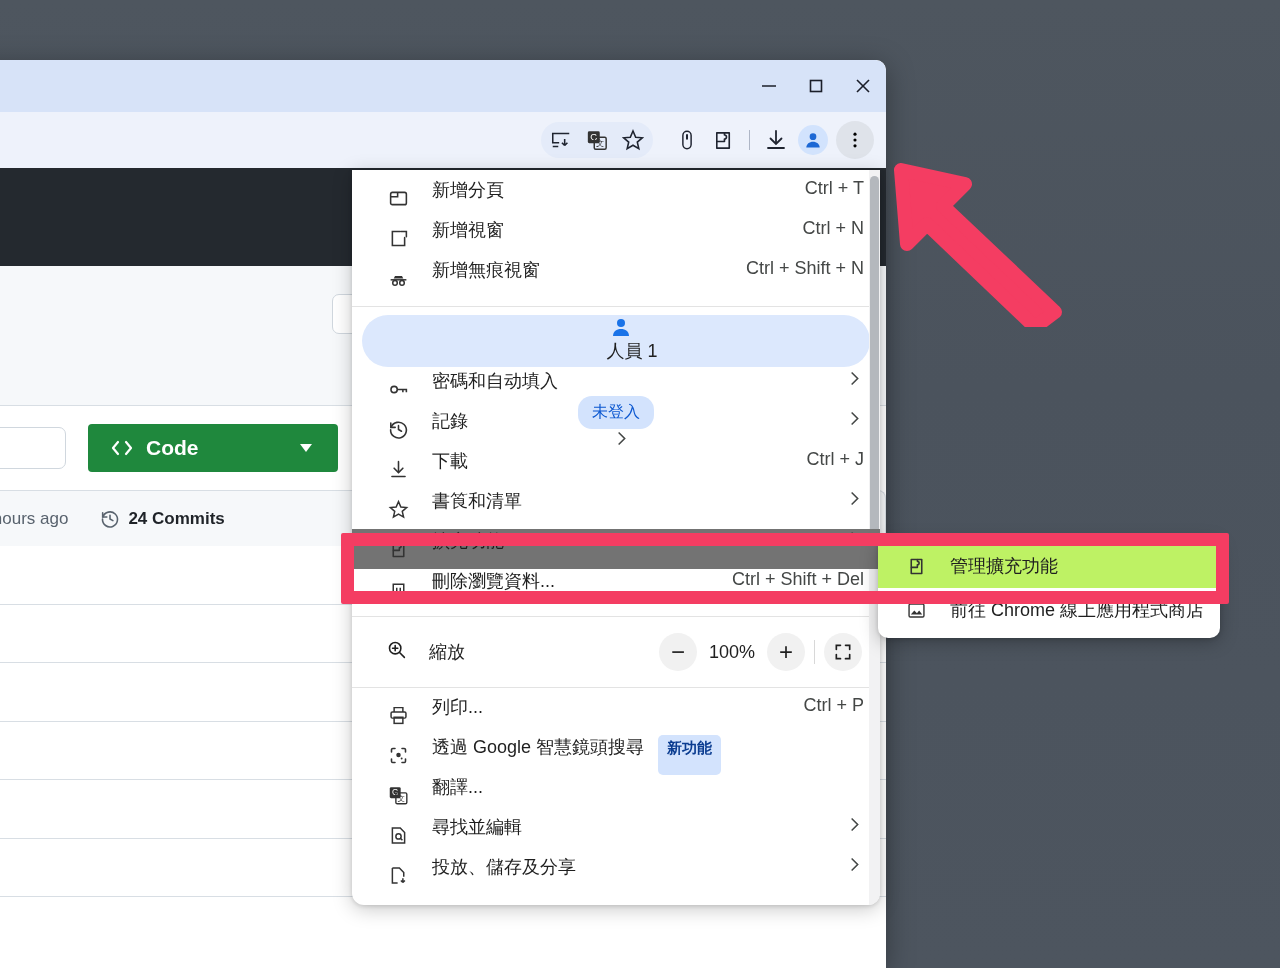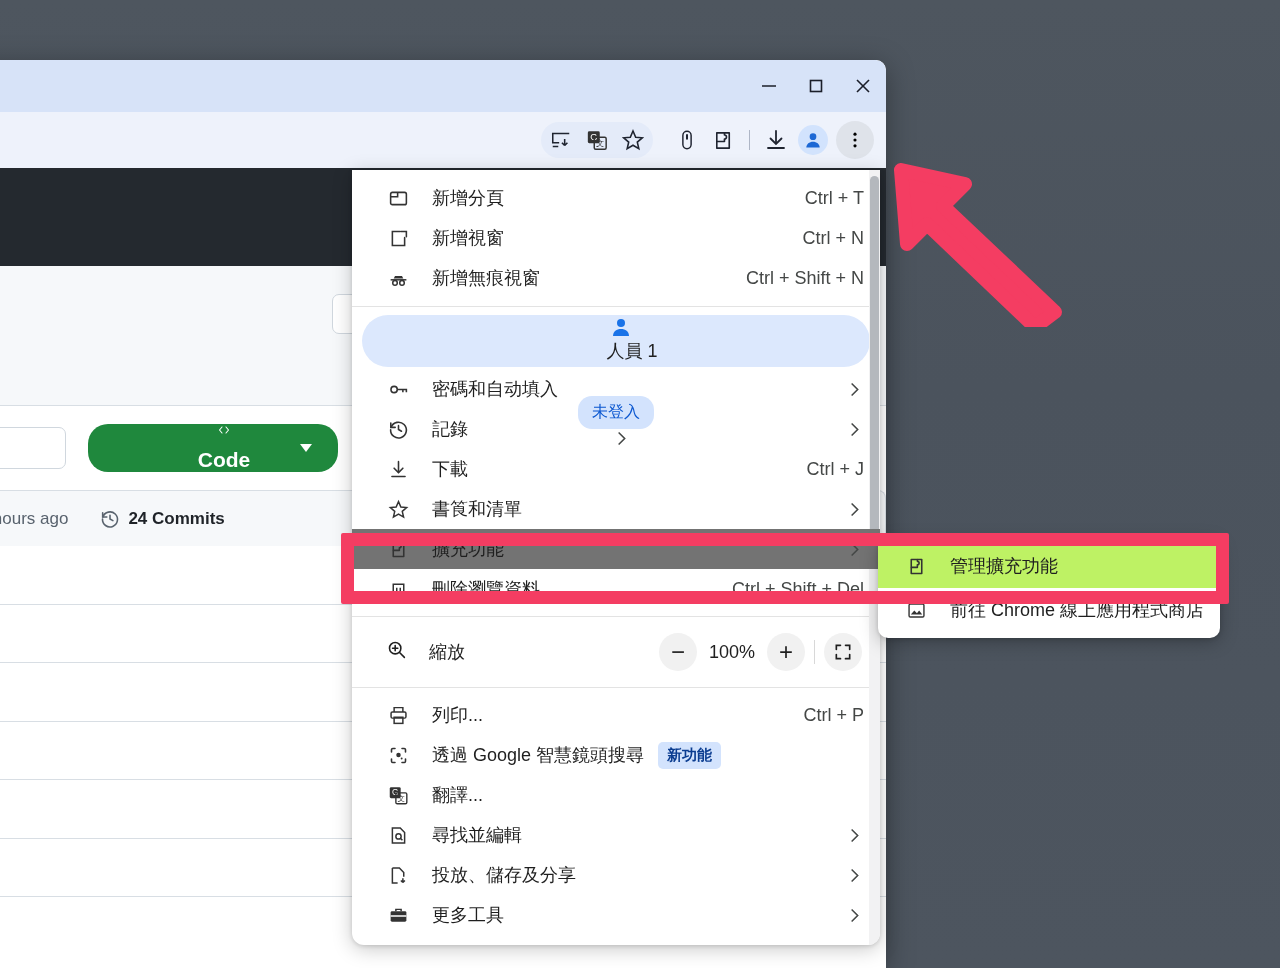--- a/index.html
+++ b/index.html
@@ -110,24 +110,24 @@
     width: 296px; height: 42px;
     border: 1px solid #d0d7de; border-radius: 7px; background: #fff;
   }
   #gh-branch-input-text {
     position: absolute; left: 262px; top: 30px;
     font-size: 19px; color: #1f2328;
   }
   #gh-code-btn {
     position: absolute; left: 208px; top: 18px;
     height: 48px; width: 250px;
-    background: #1f883d; border-radius: 20px;
+    background: #1f883d; border-radius: 4px;
     display: flex; align-items: center; gap: 12px;
     padding-left: 22px;
-    color: #fff; font-size: 21px; font-weight: bold; flex-direction: column;
+    color: #fff; font-size: 21px; font-weight: bold;
   }
   #gh-code-caret {
     position: absolute; right: 24px; top: 50%; transform: translateY(-50%);
   }
 
   #gh-commitbar {
     height: 56px; background: #f6f8fa;
     border: 1px solid #d8dee4; border-bottom: none;
     border-radius: 8px 8px 0 0;
     margin: 0 0 0 -18px;
@@ -168,21 +168,21 @@
     width: 9px; height: 382px;
     background: #b4b8bd; border-radius: 5px;
   }
   #menu-scrolltrack {
     position: absolute; right: 0px; top: 0;
     width: 11px; height: 100%;
     background: #f2f2f3;
   }
   .menu-item {
     height: 40px;
-    display: flex; align-items: center;
+    display: flex; 
     padding: 0 16px 0 34px;
     font-size: 18px; color: #1f1f1f;
     position: relative;
   }
   .menu-item .mi-icon {
     width: 24px; min-width: 24px; display: flex; align-items: center; justify-content: center;
     color: #333;
   }
   .menu-item .mi-label { margin-left: 22px; flex: 1; white-space: nowrap; }
   .menu-item .mi-accel { color: #444746; font-size: 18px; }
@@ -661,35 +661,20 @@
       </svg>
     </span>
     <span class="mi-label">投放、儲存及分享</span>
     <span class="mi-arrow">
       <svg width="19" height="19" viewBox="0 0 24 24" fill="none" stroke="currentColor" stroke-width="2" stroke-linecap="round">
           <path d="M9 5l7 7-7 7"></path>
         </svg>
     </span>
   </div>
 
-  <div class="menu-item">
-    <span class="mi-icon">
-      <svg width="21" height="21" viewBox="0 0 24 24" fill="none" stroke="currentColor" stroke-width="1.7">
-        <path d="M9 7V5h6v2"></path>
-          <rect x="3" y="7" width="18" height="12" rx="1.6" fill="currentColor" stroke="none"></rect>
-        <line x1="3" y1="12.5" x2="21" y2="12.5" stroke="#fff"></line>
-      </svg>
-    </span>
-    <span class="mi-label">更多工具</span>
-    <span class="mi-arrow">
-      <svg width="19" height="19" viewBox="0 0 24 24" fill="none" stroke="currentColor" stroke-width="2" stroke-linecap="round">
-          <path d="M9 5l7 7-7 7"></path>
-        </svg>
-    </span>
-  </div>
 </div>
 
 <div id="submenu">
   <div class="submenu-item" id="submenu-item-manage">
     <span class="smi-icon">
       <svg width="21" height="21" viewBox="0 0 24 24" fill="none" stroke="currentColor" stroke-width="1.8" stroke-linejoin="round">
         <path d="M6 4h7v2.1a2 2 0 1 1 0 4V13H6z"></path>
           <path d="M13 4h5v16H6v-7"></path>
       </svg>
     </span>

